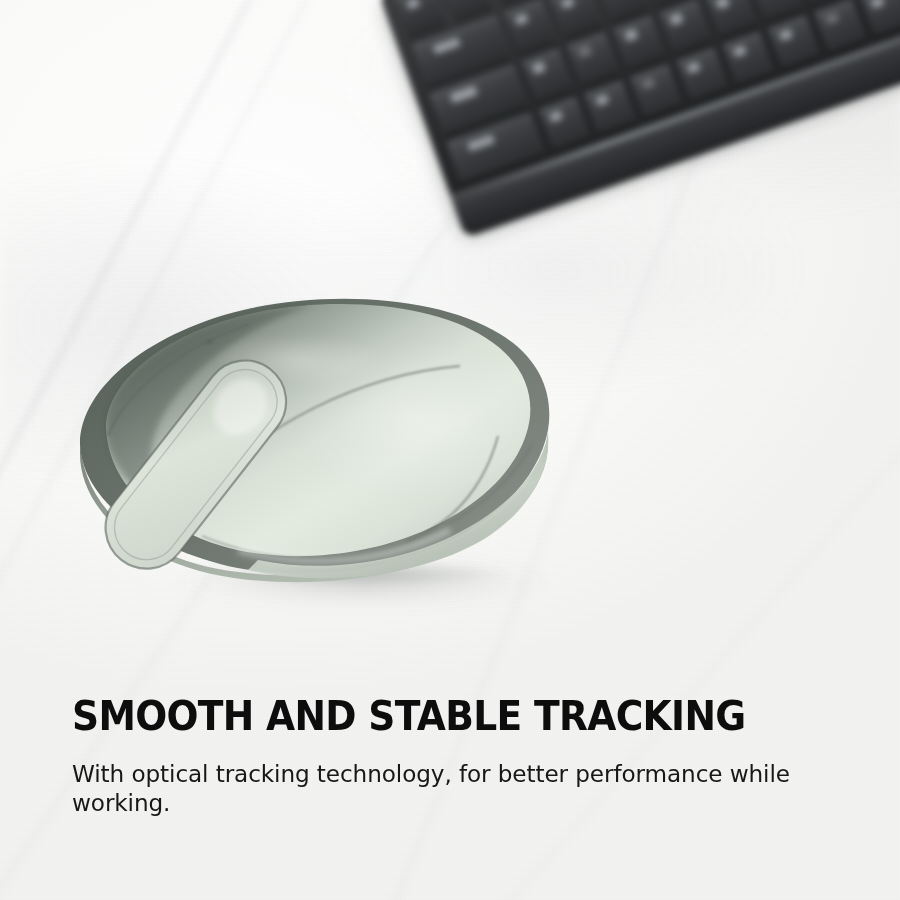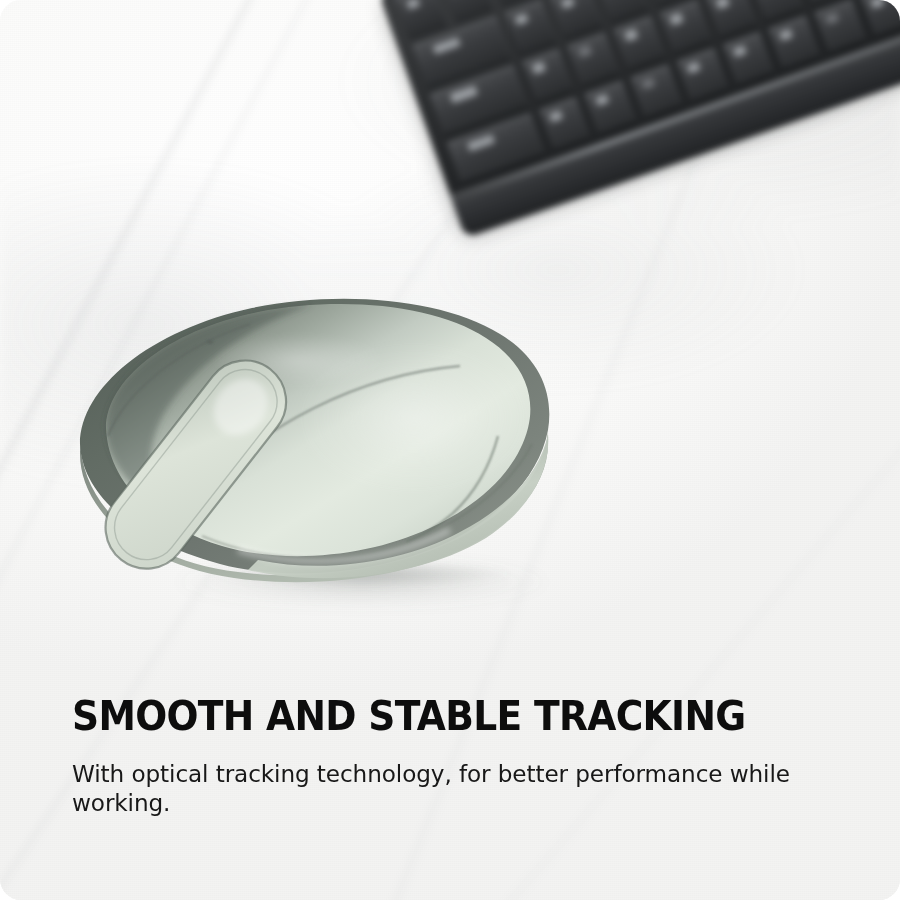--- a/index.html
+++ b/index.html
@@ -10,21 +10,20 @@
   body {
     font-family: "Liberation Sans", sans-serif;
   }
 
   #poster {
     position: relative;
     width: 900px;
     height: 900px;
     overflow: hidden;
     background: #f7f7f6;
-    border-radius: 21px;
   }
 
   
   .bg-base {
     position: absolute;
     inset: 0;
     background:
       radial-gradient(ellipse 70% 55% at 30% 22%, #ffffff 0%, #fbfbfa 55%, #f3f3f2 100%),
       linear-gradient(160deg, #fdfdfd 0%, #f6f6f5 48%, #f2f2f1 100%);
   }

